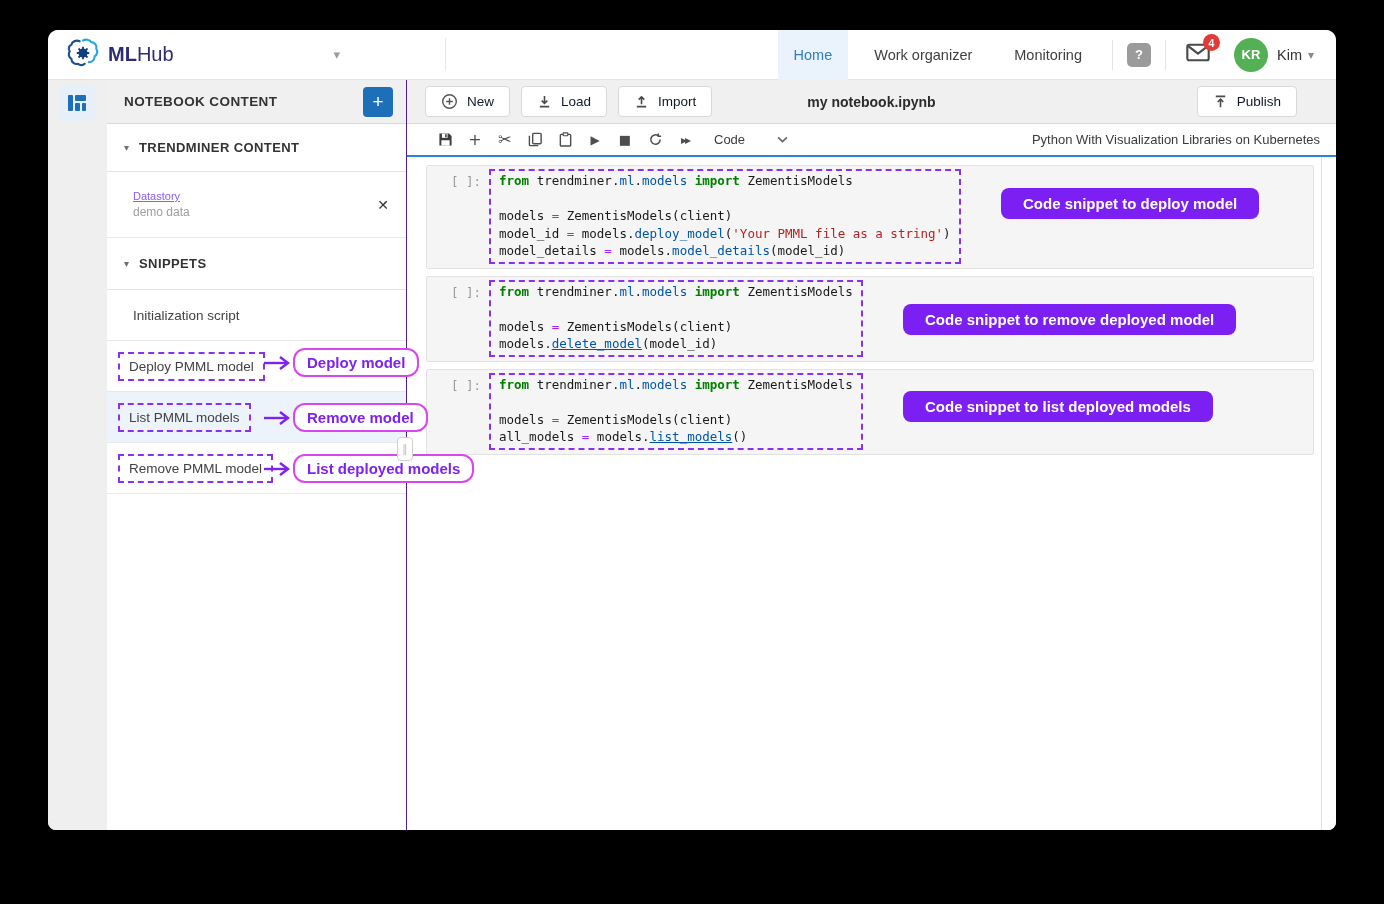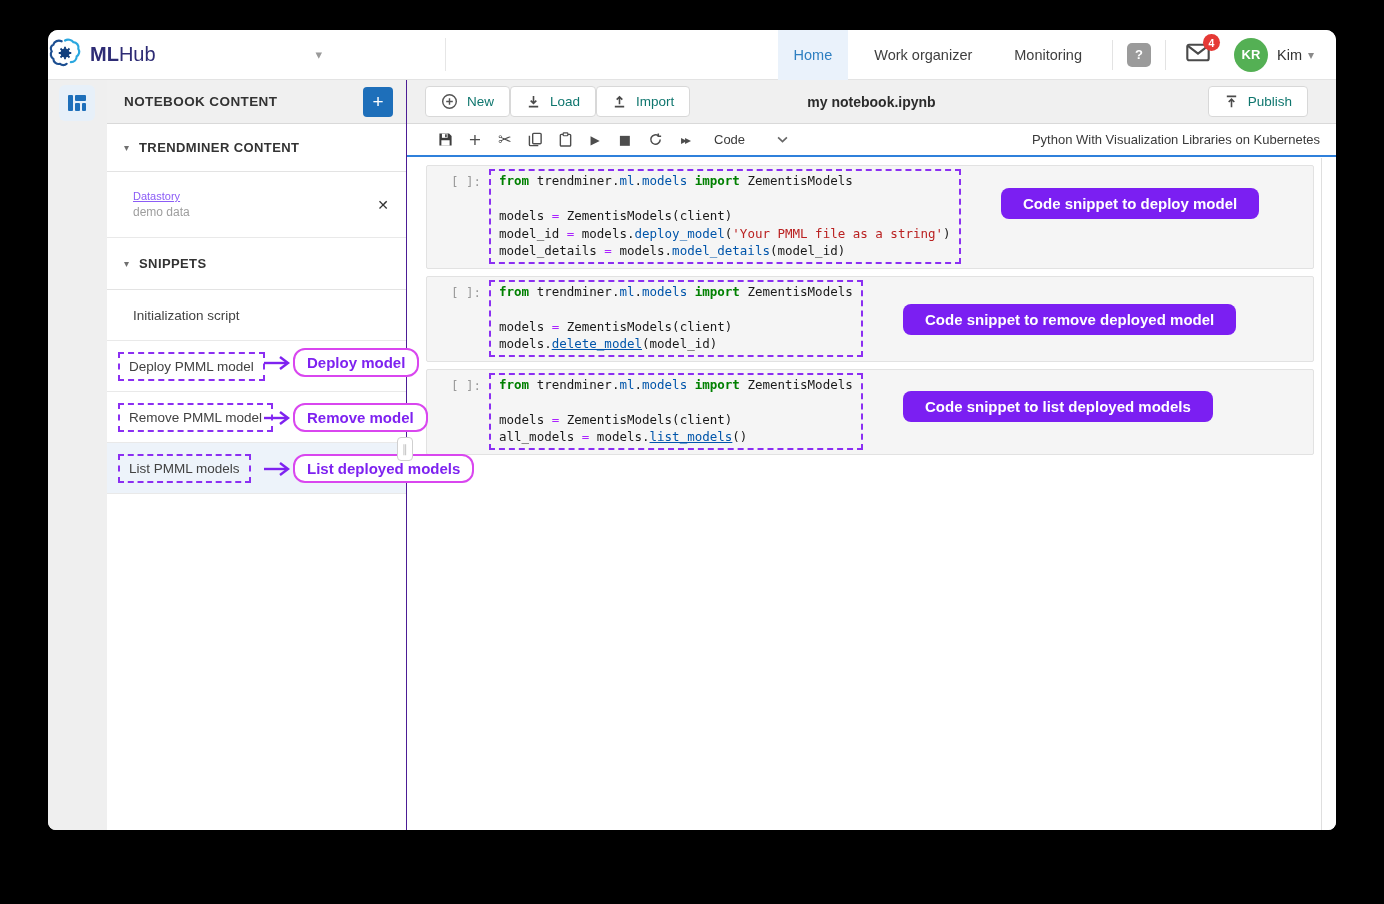--- a/index.html
+++ b/index.html
@@ -3,21 +3,21 @@
 <meta charset="utf-8">
 <style>
   * { margin:0; padding:0; box-sizing:border-box; }
   html,body { width:1384px; height:904px; background:#000; font-family:"Liberation Sans","DejaVu Sans",sans-serif; overflow:hidden; }
 
   .window { position:absolute; left:48px; top:30px; width:1288px; height:800px; background:#fff;
             border-radius:10px 10px 8px 8px; overflow:hidden; display:flex; flex-direction:column; }
 
   
   .topbar { height:50px; background:#fff; border-bottom:1px solid #e3e3e3; display:flex; align-items:center; flex:none; position:relative; }
-  .brand { display:flex; align-items:center; gap:8px; }
+  .brand { display:flex; align-items:center; gap:8px; padding-left:18px; }
   .brand-text { font-size:20px; color:#2e2c75; }
   .brand-text b { font-weight:bold; }
   .brand-caret { color:#9a9a9a; font-size:13px; margin-left:160px; cursor:pointer; }
   .topbar-div { position:absolute; left:397px; top:8px; bottom:8px; width:1px; background:#e6e6e6; }
   .top-right { margin-left:auto; display:flex; align-items:center; padding-right:22px; }
   .nav-item { font-size:14.5px; color:#3f3f3f; padding:22px 16px; border-radius:3px; cursor:pointer; white-space:nowrap; }
   .nav-item + .nav-item { margin-left:10px; }
   .nav-item.active { color:#2e7fc1; background:#eaf2fb; }
   .vdiv { width:1px; height:30px; background:#e3e3e3; margin:0 14px; }
   .help-btn { width:24px; height:24px; background:#9b9b9b; border-radius:5px; color:#fff; font-weight:bold; font-size:13px;
@@ -56,21 +56,21 @@
             font-size:13.5px; color:#424242; cursor:pointer; }
   .sb-row.boxed { padding-left:11px; }
   .sb-row.hl { background:#edf3fa; }
   .dashbox { border:2px dashed #8b2ff2; padding:5px 9px; white-space:nowrap; }
 
   
   .main { flex:1; display:flex; flex-direction:column; min-width:0; position:relative; background:#fff; }
   .file-toolbar { height:44px; background:#f0f0f0; border-bottom:1px solid #d9d9d9; display:flex; align-items:center;
                   padding:0 28px 0 18px; flex:none; position:relative; }
   .ft-btn { display:flex; align-items:center; gap:9px; background:#fff; border:1px solid #d8d8d8; border-radius:4px;
-            height:31px; padding:0 15px; font-size:13.5px; color:#0f766e; cursor:pointer; }
+            height:31px; padding:0 15px; font-size:13.5px; color:#0f172a; cursor:pointer; margin-right:11px; }
   .nb-title { position:absolute; left:0; right:0; text-align:center; font-weight:bold; font-size:14px; color:#2b2b2b; pointer-events:none; }
   .publish { margin-left:auto; }
   .nb-toolbar { height:33px; background:#fff; border-bottom:2px solid #2f80db; display:flex; align-items:center;
                 padding:0 16px 0 23px; flex:none; gap:0; }
   .tool { width:30px; color:#4d4d4d; font-size:14px; display:flex; align-items:center; justify-content:center; cursor:pointer; flex:none; }
   .tool.glyph { font-family:"DejaVu Sans",sans-serif; }
   .code-dd { display:flex; align-items:center; gap:32px; margin-left:14px; cursor:pointer; }
   .code-dd span { font-size:13px; color:#3a3a3a; }
   .kernel { margin-left:auto; font-size:13px; color:#3a3a3a; cursor:pointer; white-space:nowrap; }
   .scroll-line { position:absolute; right:14px; top:78px; bottom:0; width:1px; background:#dfdfdf; }
@@ -180,25 +180,25 @@
         <span class="tri">▾</span>
         <span class="section-label">SNIPPETS</span>
       </div>
 
       <div class="sb-row">
         <span>Initialization script</span>
       </div>
       <div class="sb-row boxed">
         <span class="dashbox"><span>Deploy PMML model</span></span>
       </div>
+      <div class="sb-row boxed hl">
+        <span class="dashbox"><span>List PMML models</span></span>
+      </div>
       <div class="sb-row boxed">
         <span class="dashbox"><span>Remove PMML model</span></span>
-      </div>
-      <div class="sb-row boxed hl">
-        <span class="dashbox"><span>List PMML models</span></span>
       </div>
     </div>
 
     <div class="main">
       <div class="file-toolbar">
         <button class="ft-btn">
           <svg width="17" height="17" viewBox="0 0 18 18">
               <circle cx="9" cy="9" r="7.2" fill="none" stroke="#555" stroke-width="1.5"></circle>
               <path d="M9 5.5v7M5.5 9h7" stroke="#555" stroke-width="1.5"></path>
             </svg>

